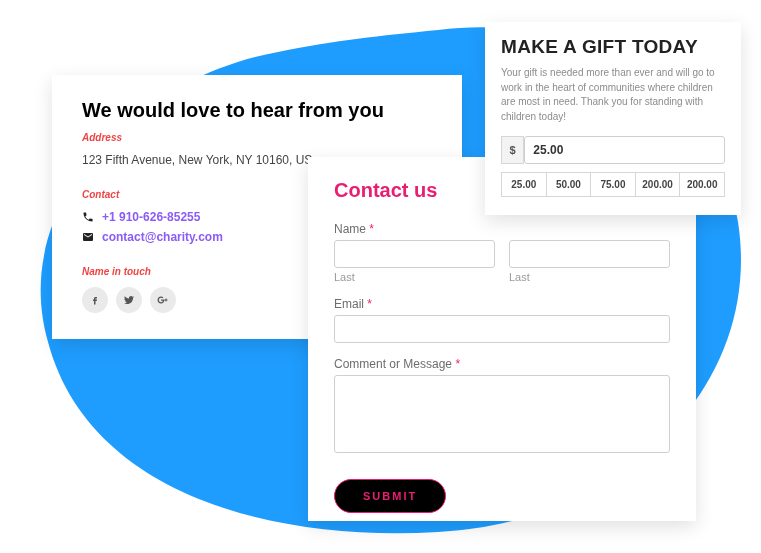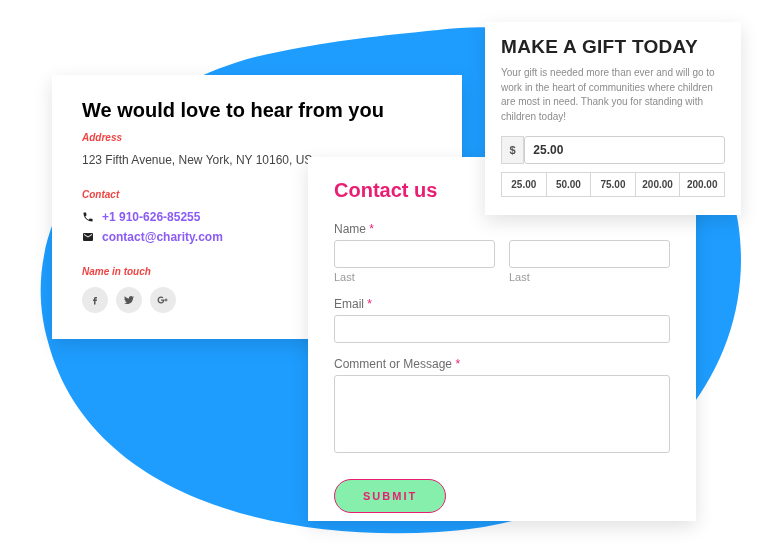--- a/index.html
+++ b/index.html
@@ -101,21 +101,21 @@
   }
   input[type=text]{ height:28px; }
   textarea { height:78px; resize:none; }
   .sublabel {
     font-size:11px; color:#9a9a9a; margin-top:3px;
   }
   .form-group { margin-bottom:14px; }
   .submit-btn {
     margin-top:8px;
     border:1.5px solid #e91e73;
-    background:#86efac;
+    background:#000000;
     color:#e91e73;
     font-size:11px;
     font-weight:700;
     letter-spacing:2px;
     padding:10px 28px;
     border-radius:22px;
     cursor:pointer;
   }
   
   .gift-card {

